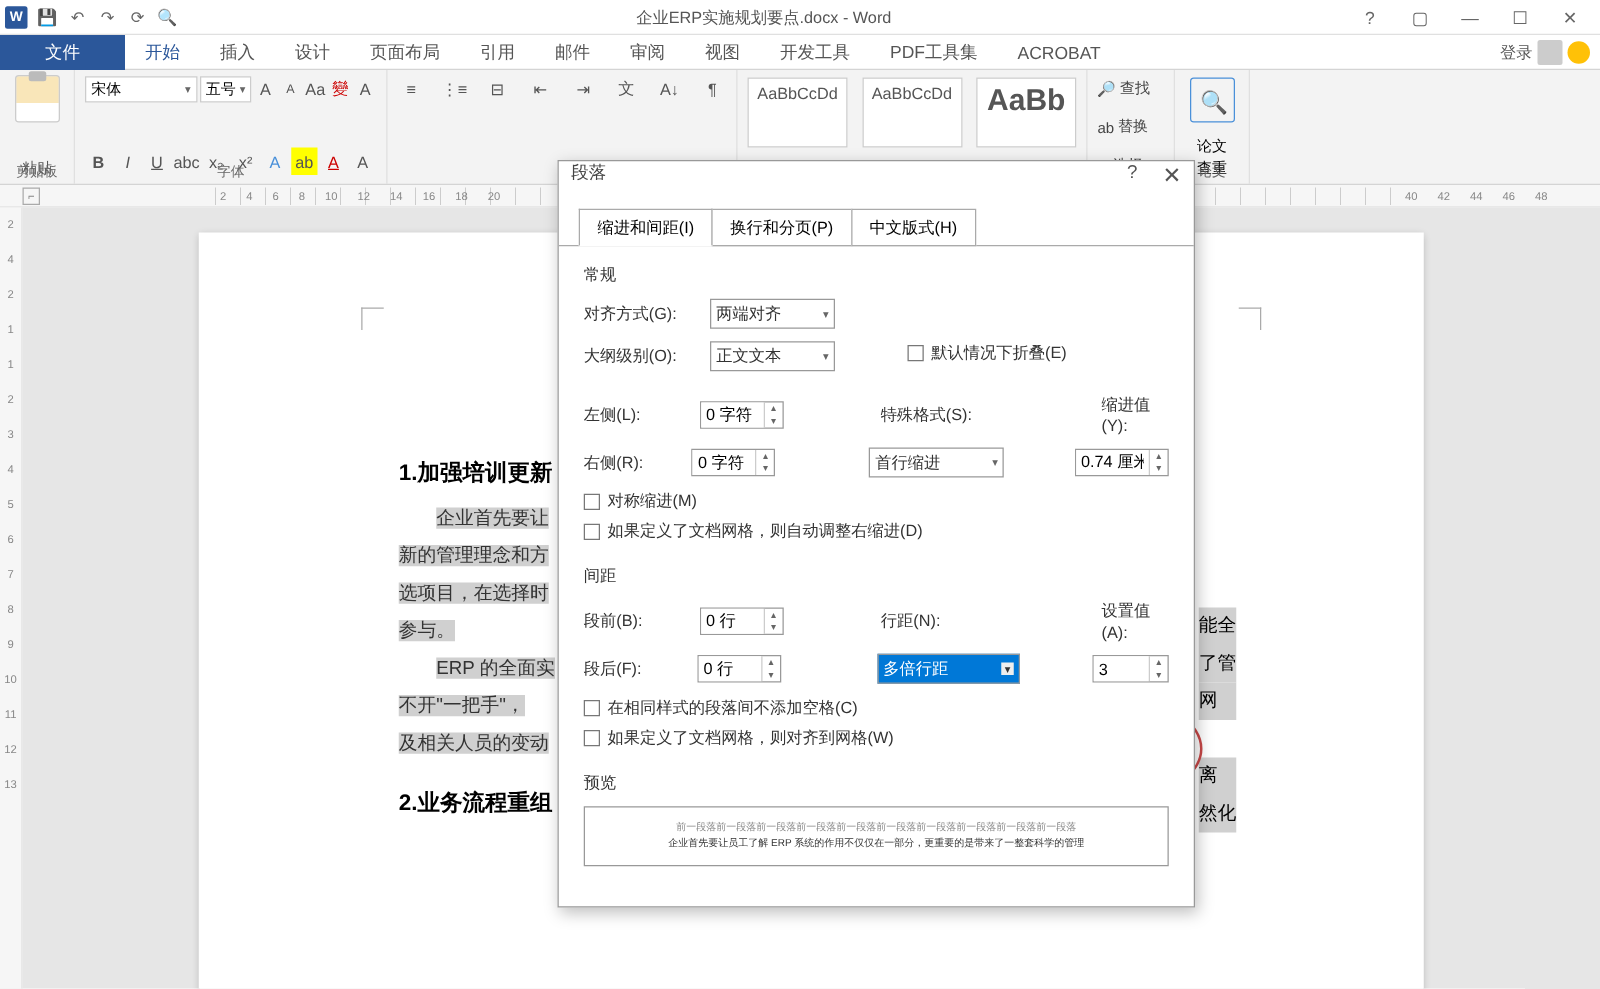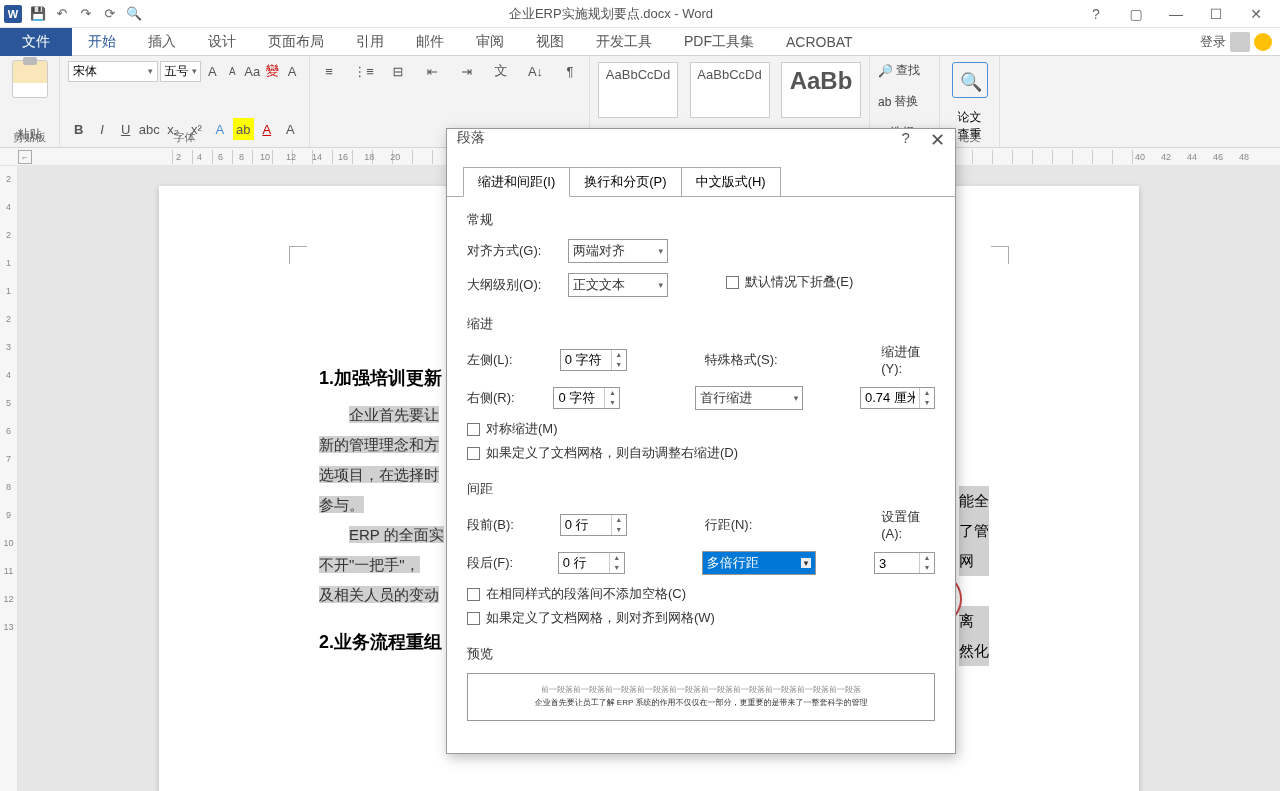--- a/index.html
+++ b/index.html
@@ -5,21 +5,21 @@
 * { margin: 0; padding: 0; box-sizing: border-box; font-family: "Microsoft YaHei", sans-serif; }
 body { background: #fff; width: 1280px; height: 791px; overflow: hidden; position: relative; font-size: 13px; }
 
 .titlebar { height: 28px; background: #fff; border-bottom: 1px solid #e0e0e0; display: flex; align-items: center; padding: 0 4px; }
 .titlebar .word-icon { width: 18px; height: 18px; background: #2b579a; color: #fff; font-size: 11px; font-weight: bold; display: flex; align-items: center; justify-content: center; border-radius: 2px; margin-right: 4px; }
 .titlebar .qat-btn { width: 24px; height: 24px; display: flex; align-items: center; justify-content: center; color: #666; cursor: pointer; }
 .titlebar .title-text { flex: 1; text-align: center; color: #555; font-size: 13px; }
 .titlebar .win-btn { width: 40px; height: 24px; display: flex; align-items: center; justify-content: center; color: #666; cursor: pointer; font-size: 14px; }
 
 .ribbon-tabs { height: 28px; background: #fff; display: flex; align-items: center; border-bottom: 1px solid #d4d4d4; padding-left: 0; }
-.ribbon-tabs .file-tab { background: #2b579a; color: #fff; padding: 5px 22px; font-size: 14px; cursor: pointer; }
+.ribbon-tabs .file-tab { background: #2b579a; color: #fff; padding: 5px 36px; font-size: 14px; cursor: pointer; }
 .ribbon-tabs .tab { padding: 5px 16px; color: #555; cursor: pointer; font-size: 14px; }
 .ribbon-tabs .tab.active { color: #2b579a; }
 .ribbon-tabs .spacer { flex: 1; }
 .ribbon-tabs .login { color: #555; padding: 0 8px; display: flex; align-items: center; gap: 4px; }
 .ribbon-tabs .avatar { width: 20px; height: 20px; background: #ccc; border-radius: 2px; }
 .ribbon-tabs .smile { width: 18px; height: 18px; background: #ffc107; border-radius: 50%; }
 
 .ribbon { height: 92px; background: #f3f3f3; border-bottom: 1px solid #d4d4d4; display: flex; }
 .ribbon-group { border-right: 1px solid #e0e0e0; padding: 4px 8px; display: flex; flex-direction: column; justify-content: space-between; position: relative; }
 .ribbon-group .group-label { text-align: center; font-size: 11px; color: #666; position: absolute; bottom: 2px; left: 0; right: 0; }
@@ -227,21 +227,21 @@
       <span>4</span>
       <span>6</span>
       <span>8</span>
       <span>10</span>
       <span>12</span>
       <span>14</span>
       <span>16</span>
       <span>18</span>
       <span>20</span>
   </div>
-  <div style="display:flex;gap:16px;padding-right:31px">
+  <div style="display:flex;gap:16px;padding-right:42px">
     <span>40</span>
       <span>42</span>
       <span>44</span>
       <span>46</span>
       <span>48</span>
   </div>
 </div>
 
 <div class="doc-area">
   <div class="vruler">
@@ -325,21 +325,20 @@
           </div>
         <div style="width:16px"></div>
         <div class="dlg-check">
             <div class="cb"></div>
             <span>默认情况下折叠(E)</span>
           </div>
       </div>
     </div>
 
     <div class="dlg-section">
-      <div class="dlg-section-title">缩进</div>
       <div class="dlg-row">
         <div class="dlg-label">左侧(L):</div>
         <div class="dlg-spinner">
             <input value="0 字符" style="">
             <div class="spin-btns">
               <div>▴</div>
               <div>▾</div>
             </div>
           </div>
         <div style="width:40px"></div>

